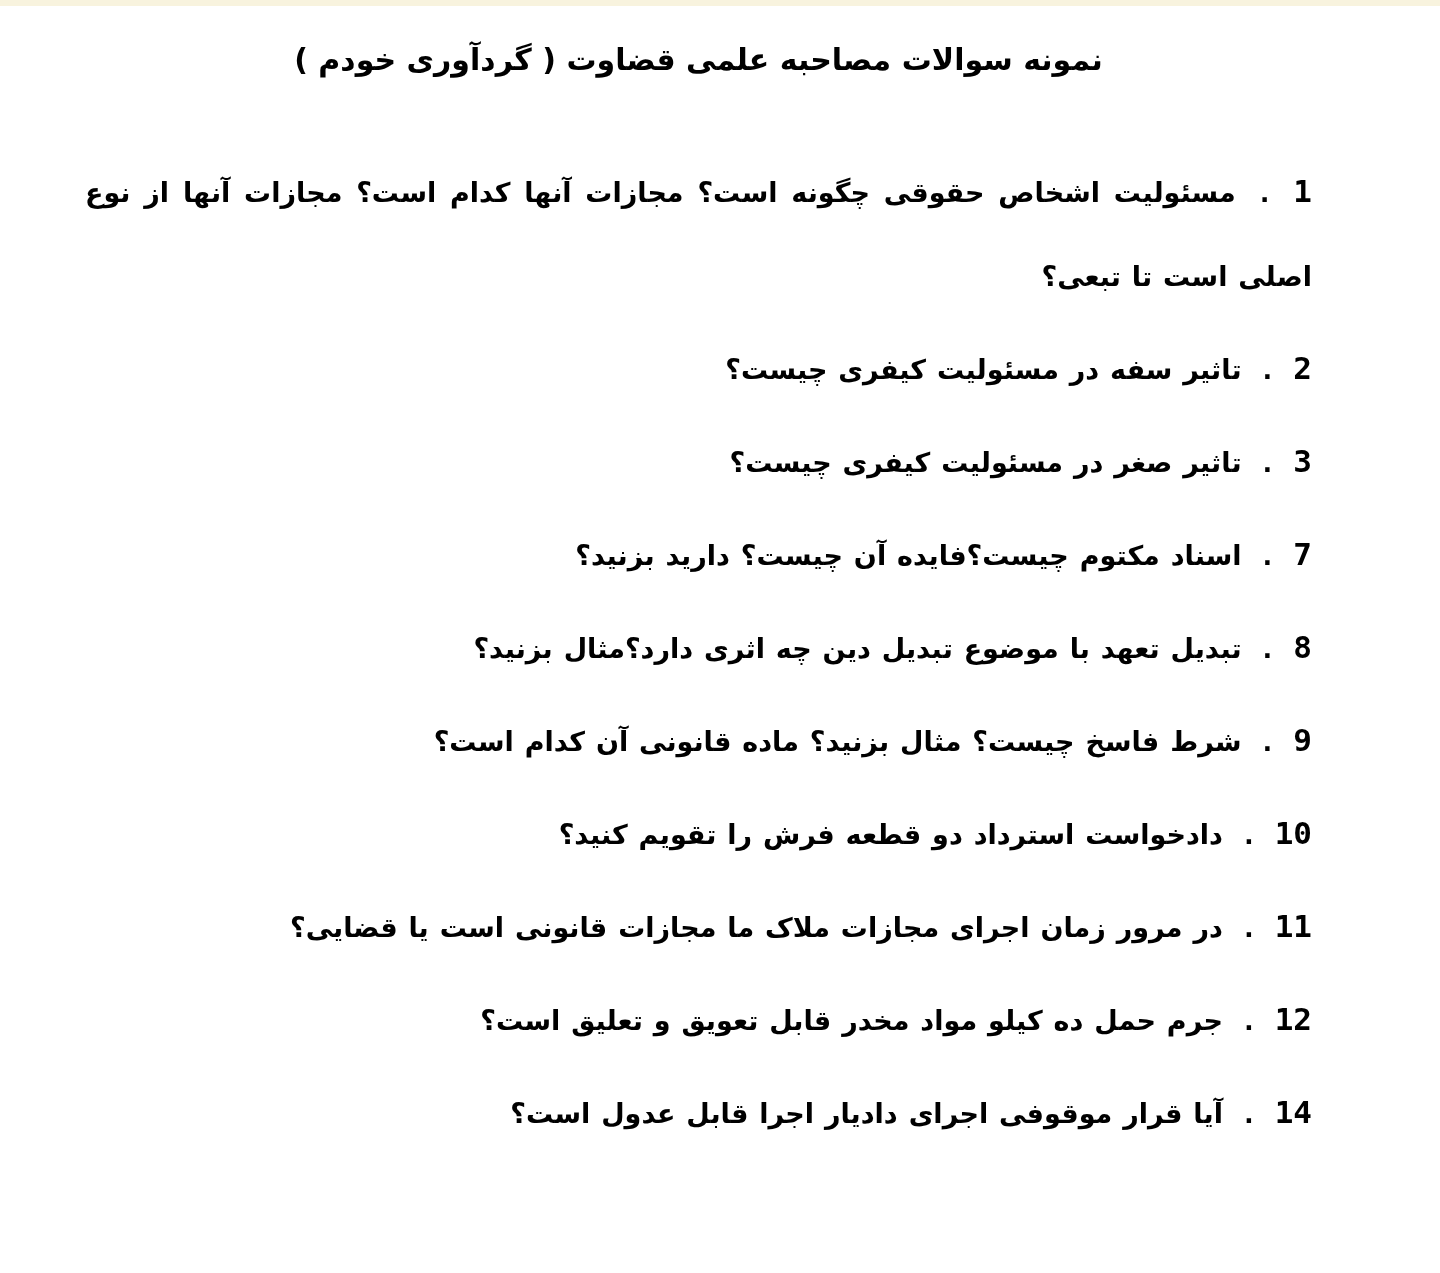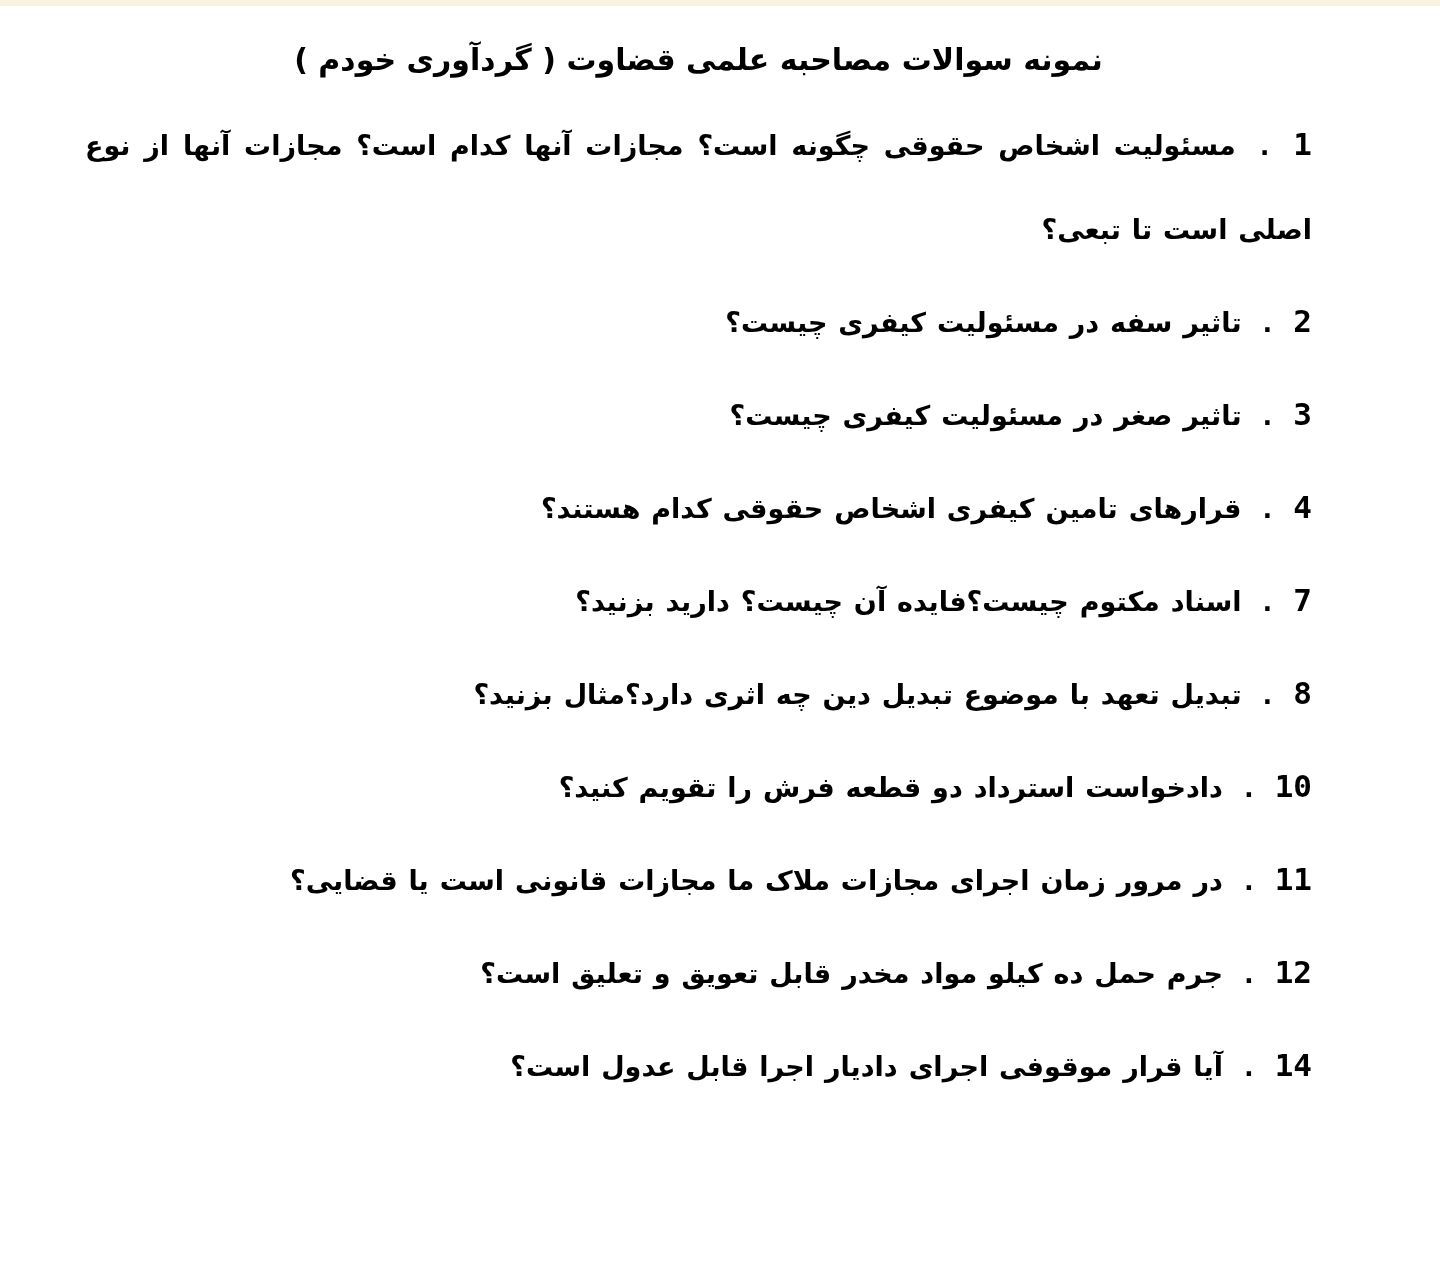--- a/index.html
+++ b/index.html
@@ -22,21 +22,21 @@
   }
   .doc {
     direction: rtl;
     padding: 20px 128px 30px 85px;
     box-sizing: border-box;
   }
   .doc-title {
     text-align: center;
     font-size: 30px;
     font-weight: bold;
-    margin: 16px 0 25px 0;
+    margin: 16px 0 72px 0;
     letter-spacing: 0.5px;
   }
   .q {
     font-size: 27px;
     font-weight: bold;
     line-height: 84px;
     margin-bottom: 7px;
     text-align: justify;
     text-align-last: right;
     word-spacing: 1.5px;
@@ -66,28 +66,28 @@
   <div class="doc">
 
     <div class="doc-title">نمونه سوالات مصاحبه علمی قضاوت ( گردآوری خودم )</div>
 
     <div class="q"><span class="num">1</span><span class="sep"> . </span><span class="txt">مسئولیت اشخاص حقوقی چگونه است؟ مجازات آنها کدام است؟ مجازات آنها از نوع اصلی است تا تبعی؟</span></div>
 
     <div class="q"><span class="num">2</span><span class="sep"> . </span><span class="txt">تاثیر سفه در مسئولیت کیفری چیست؟</span></div>
 
     <div class="q"><span class="num">3</span><span class="sep"> . </span><span class="txt">تاثیر صغر در مسئولیت کیفری چیست؟</span></div>
 
-    <div class="q"><span class="num">4</span><span class="sep"> . </span><span class="txt">قرارهای تامین کیفری اشخاص حقوقی کدام هستند؟</span></div>
 
 
 
     <div class="q"><span class="num">7</span><span class="sep"> . </span><span class="txt">اسناد مکتوم چیست؟فایده آن چیست؟ دارید بزنید؟</span></div>
 
     <div class="q"><span class="num">8</span><span class="sep"> . </span><span class="txt">تبدیل تعهد با موضوع تبدیل دین چه اثری دارد؟مثال بزنید؟</span></div>
 
+    <div class="q"><span class="num">9</span><span class="sep"> . </span><span class="txt">شرط فاسخ چیست؟ مثال بزنید؟ ماده قانونی آن کدام است؟</span></div>
 
     <div class="q"><span class="num">10</span><span class="sep"> . </span><span class="txt">دادخواست استرداد دو قطعه فرش را تقویم کنید؟</span></div>
 
     <div class="q"><span class="num">11</span><span class="sep"> . </span><span class="txt">در مرور زمان اجرای مجازات ملاک ما مجازات قانونی است یا قضایی؟</span></div>
 
     <div class="q"><span class="num">12</span><span class="sep"> . </span><span class="txt">جرم حمل ده کیلو مواد مخدر قابل تعویق و تعلیق است؟</span></div>
 
 
     <div class="q"><span class="num">14</span><span class="sep"> . </span><span class="txt">آیا قرار موقوفی اجرای دادیار اجرا قابل عدول است؟</span></div>
 

